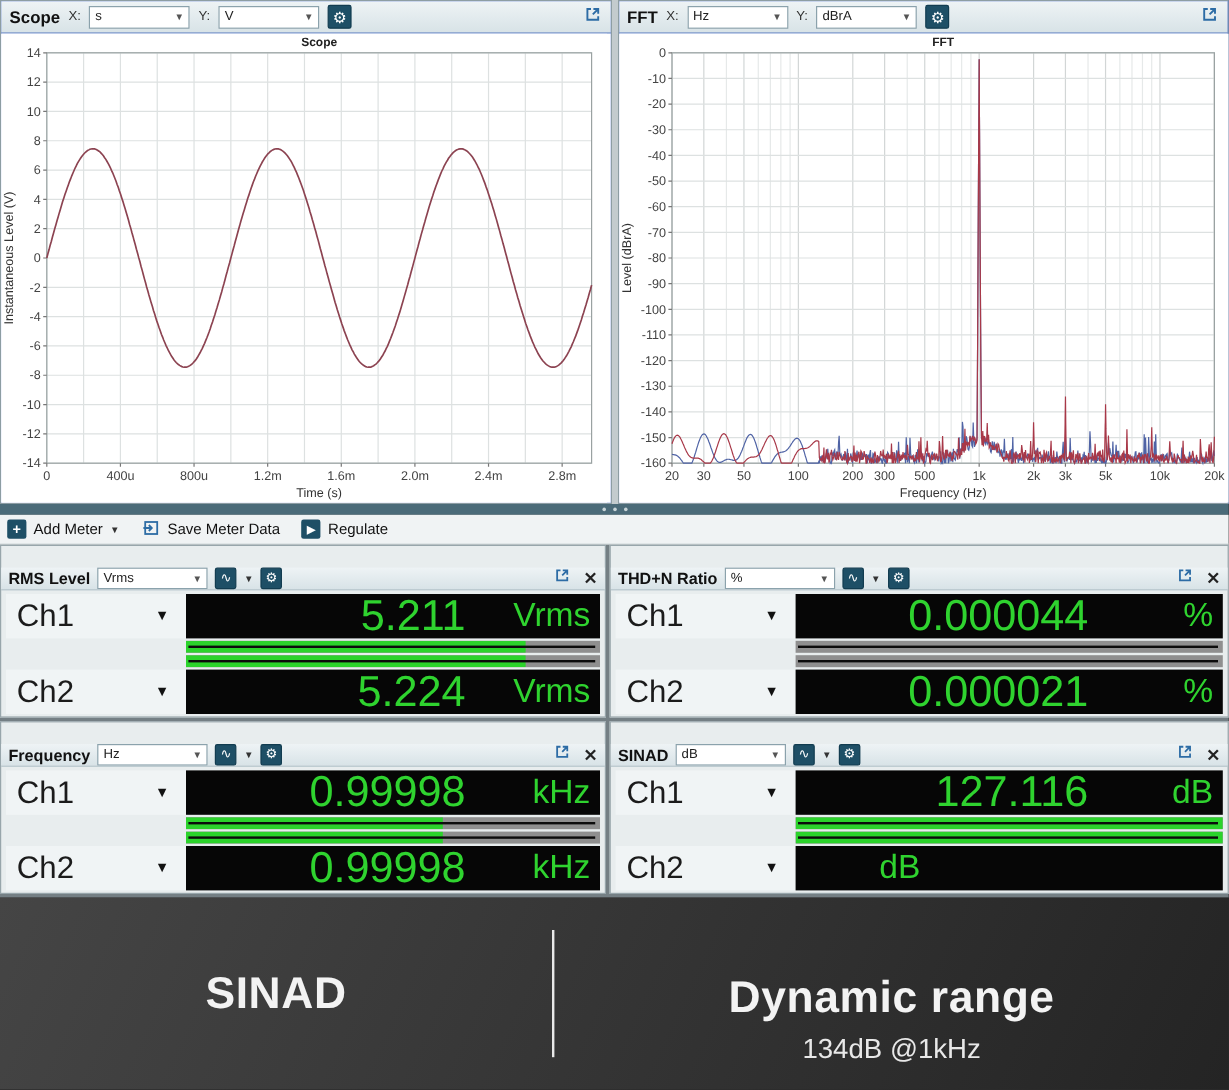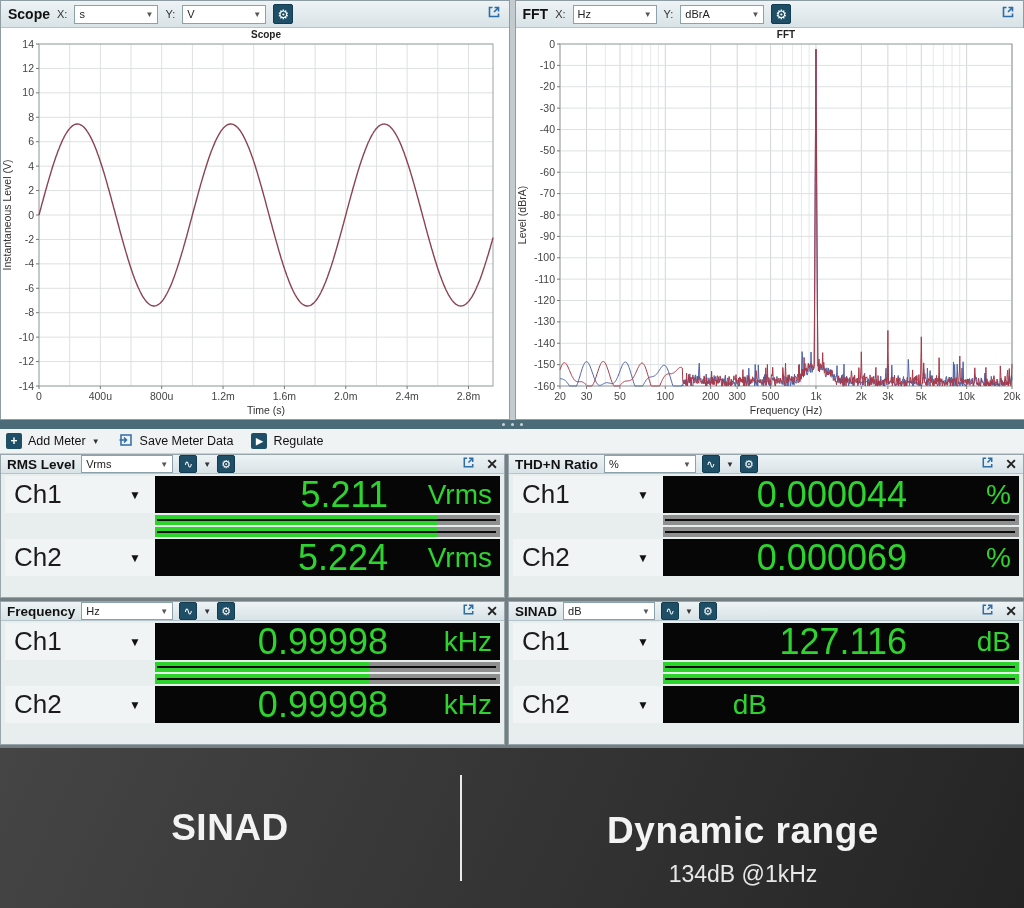--- a/index.html
+++ b/index.html
@@ -30,27 +30,27 @@
   .tb-btn { display:flex; align-items:center; gap:6px; font-size:12.5px; color:#111; }
   .mini-ic { width:16px; height:16px; background:#1e4f66; color:#fff; display:flex; align-items:center;
              justify-content:center; font-size:12px; font-weight:bold; border-radius:2px; }
   .tb-caret { font-size:8px; color:#333; }
 
   
   .meters-grid { height:294px; background:#747f84; display:grid; grid-template-columns:505px 1fr;
                  grid-template-rows:144px 144px; gap:3px; padding-bottom:3px; }
   .meter { background:#e8edee; border:1px solid #98a6ab; display:flex; flex-direction:column; }
   .m-header { height:19px; flex:none; display:flex; align-items:center; gap:6px; padding:0 6px;
-              background:linear-gradient(#eef3f5,#d8e3e7); border-bottom:1px solid #b4c4ca; }
+              background:linear-gradient(#eef3f5,#d8e3e7); border-bottom:1px solid #b4c4ca;margin-top:18px; }
   .m-title { font-size:13.5px; font-weight:bold; color:#111; }
   .m-sel { width:92px; height:18px; }
   .s-icon { width:18px; height:18px; font-size:11px; }
   .hdr-right { margin-left:auto; display:flex; align-items:center; gap:10px; }
   .close-x { font-size:14px; font-weight:bold; color:#222; line-height:1; }
-  .m-body { flex:1; display:flex; flex-direction:column; gap:2px; padding:2px 4px; }
+  .m-body { flex:1; display:flex; flex-direction:column; justify-content:center; gap:2px; padding:2px 4px; }
   .ch-row { display:flex; height:37px; }
   .ch-label { width:150px; flex:none; display:flex; align-items:center; padding:0 14px 0 9px;
               background:#f0f4f5; font-size:26px; color:#1b1b1b; }
   .ch-label .dd { margin-left:auto; font-size:12px; color:#111; }
   .display { flex:1; background:#060606; display:flex; align-items:center; }
   .display .val { flex:1; text-align:right; font-size:36px; color:#2fd32f; }
   .display .unit { width:112px; text-align:right; padding-right:8px; font-size:28px; color:#2fd32f; }
   .bar-row { display:flex; height:10px; }
   .bar-row .sp { width:150px; flex:none; }
   .bar { flex:1; position:relative; background:#8f8f8f; overflow:hidden; }
@@ -451,21 +451,21 @@
             <span class="fill" style="width: 0%;"></span>
             <span class="line"></span>
           </span>
         </div>
       <div class="ch-row">
         <span class="ch-label">
             <span>Ch2</span>
             <span class="dd">▼</span>
           </span>
         <span class="display">
-            <span class="val">0.000069</span>
+            <span class="val">0.000021</span>
             <span class="unit">%</span>
           </span>
       </div>
     </div>
   </div>
 
   <div class="meter">
     <div class="m-header">
       <span class="m-title">Frequency</span>
       <span class="selbox m-sel">

